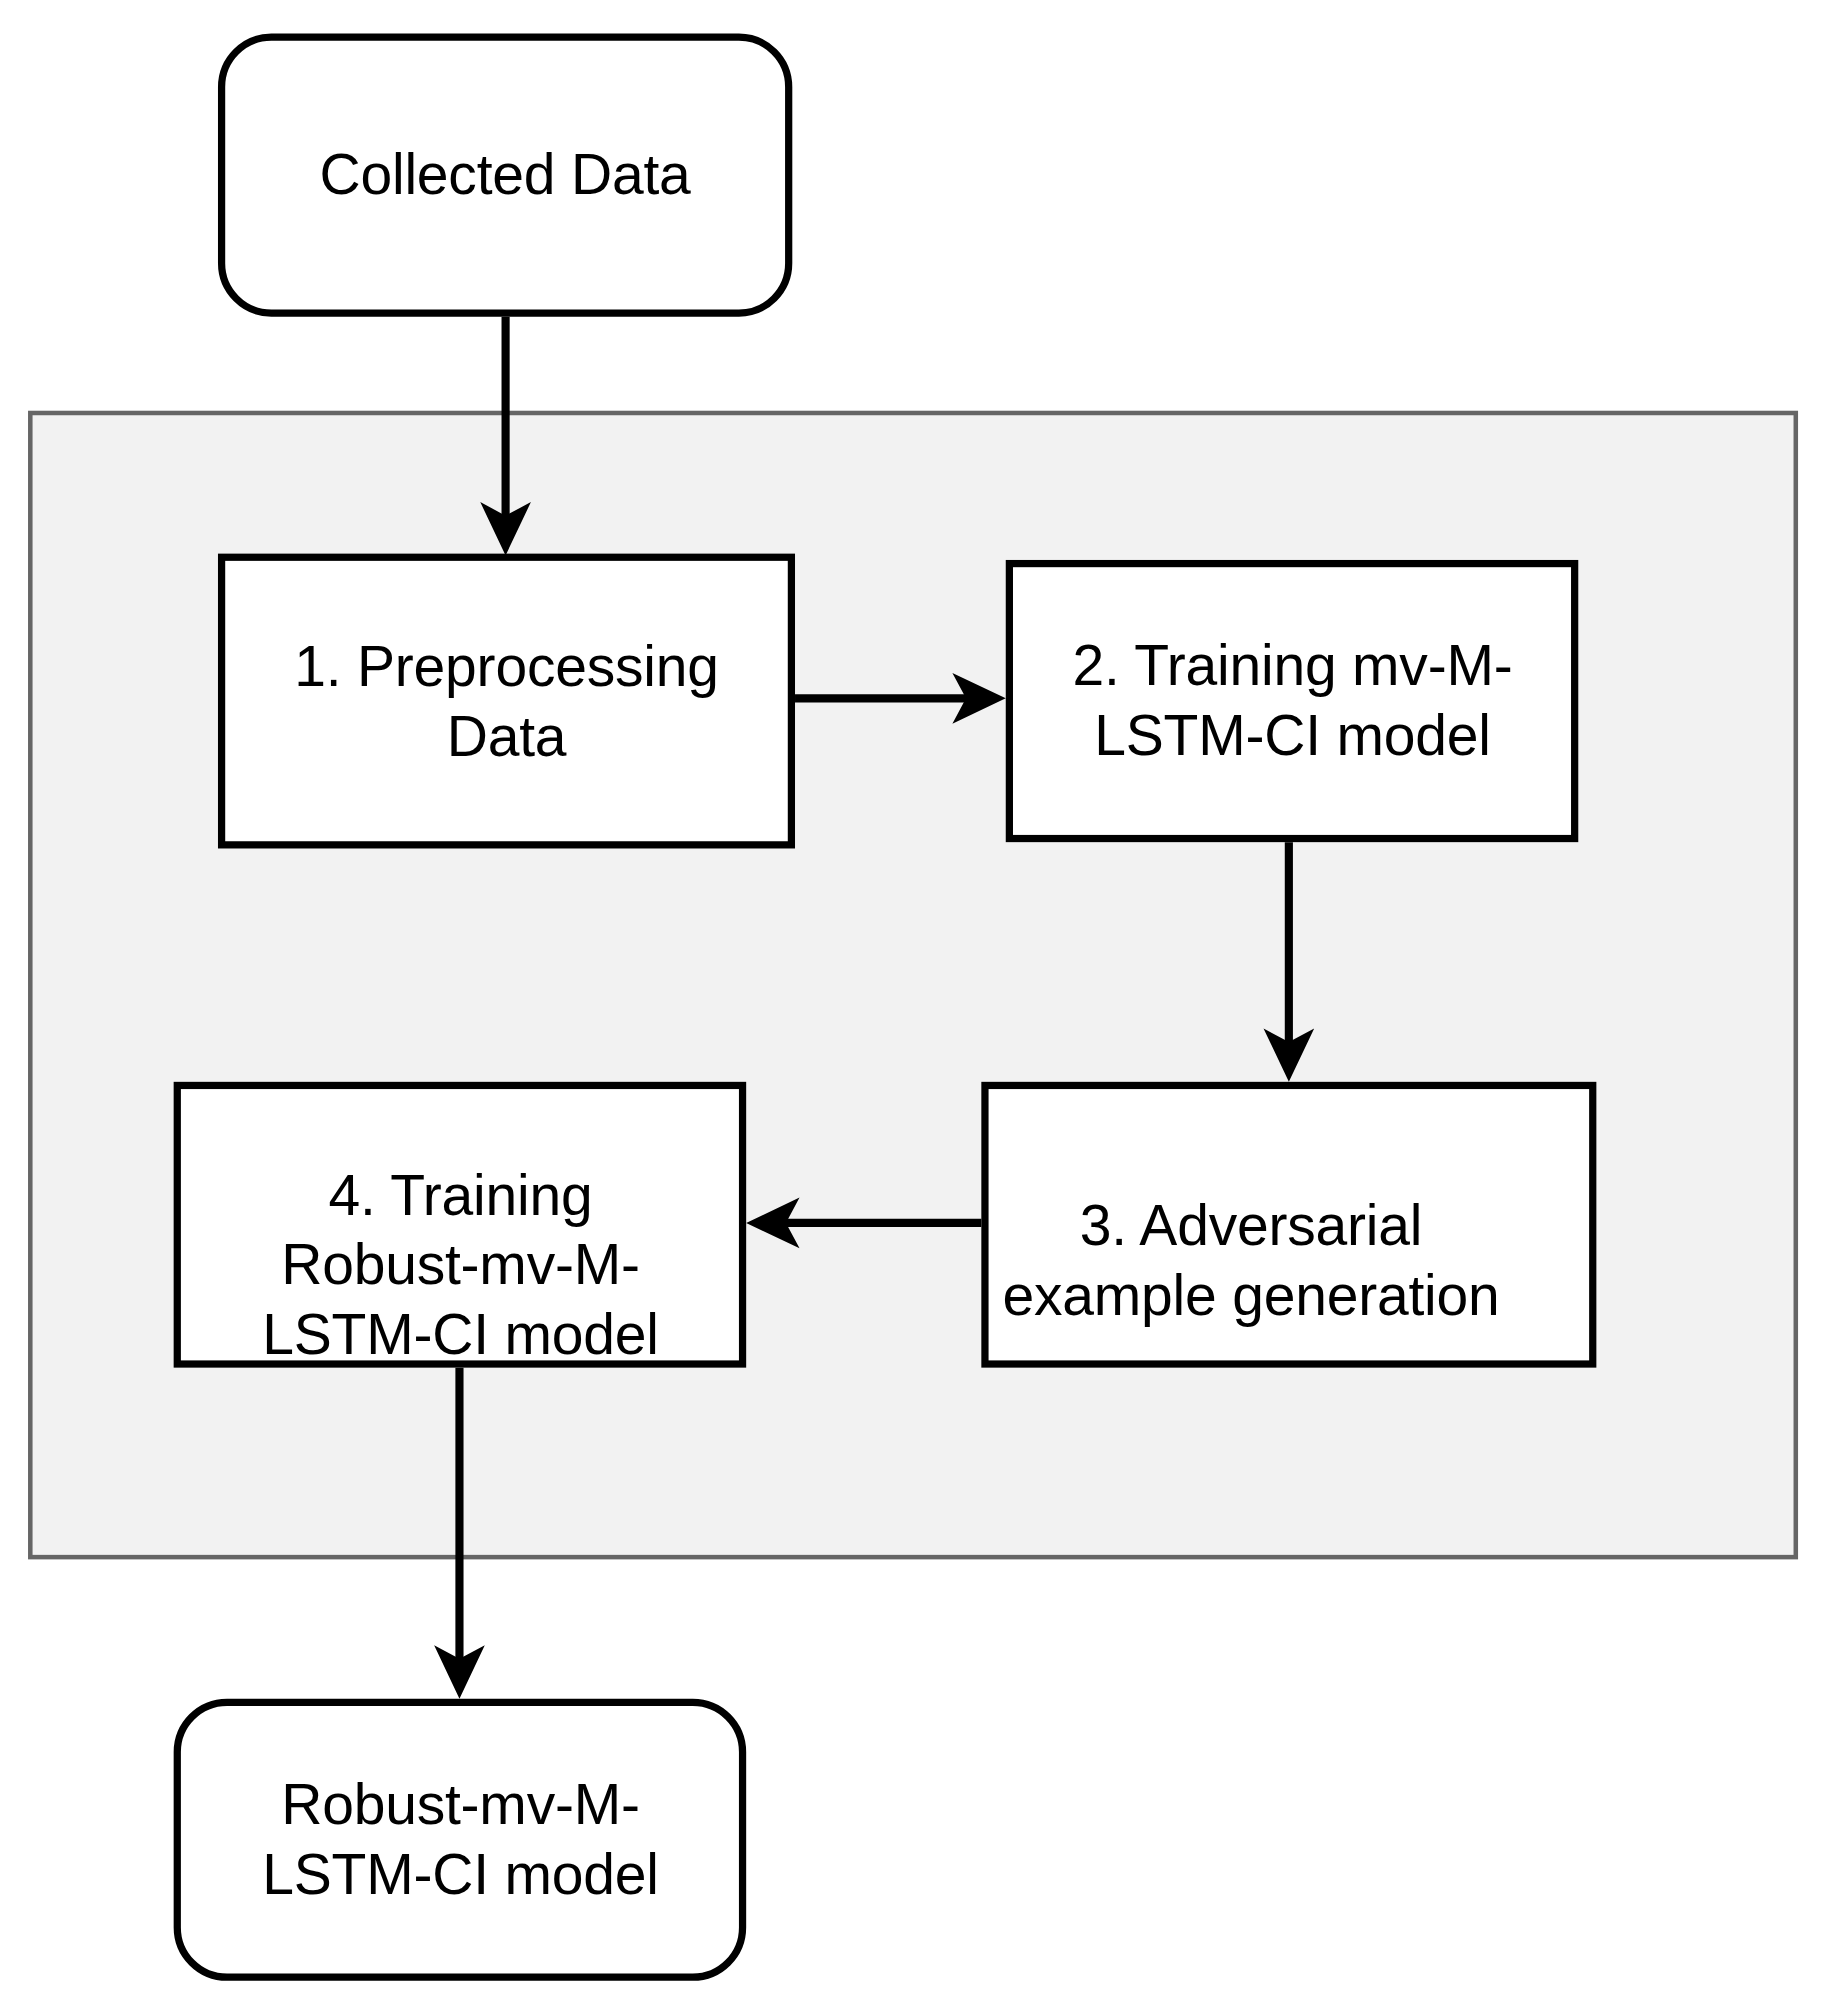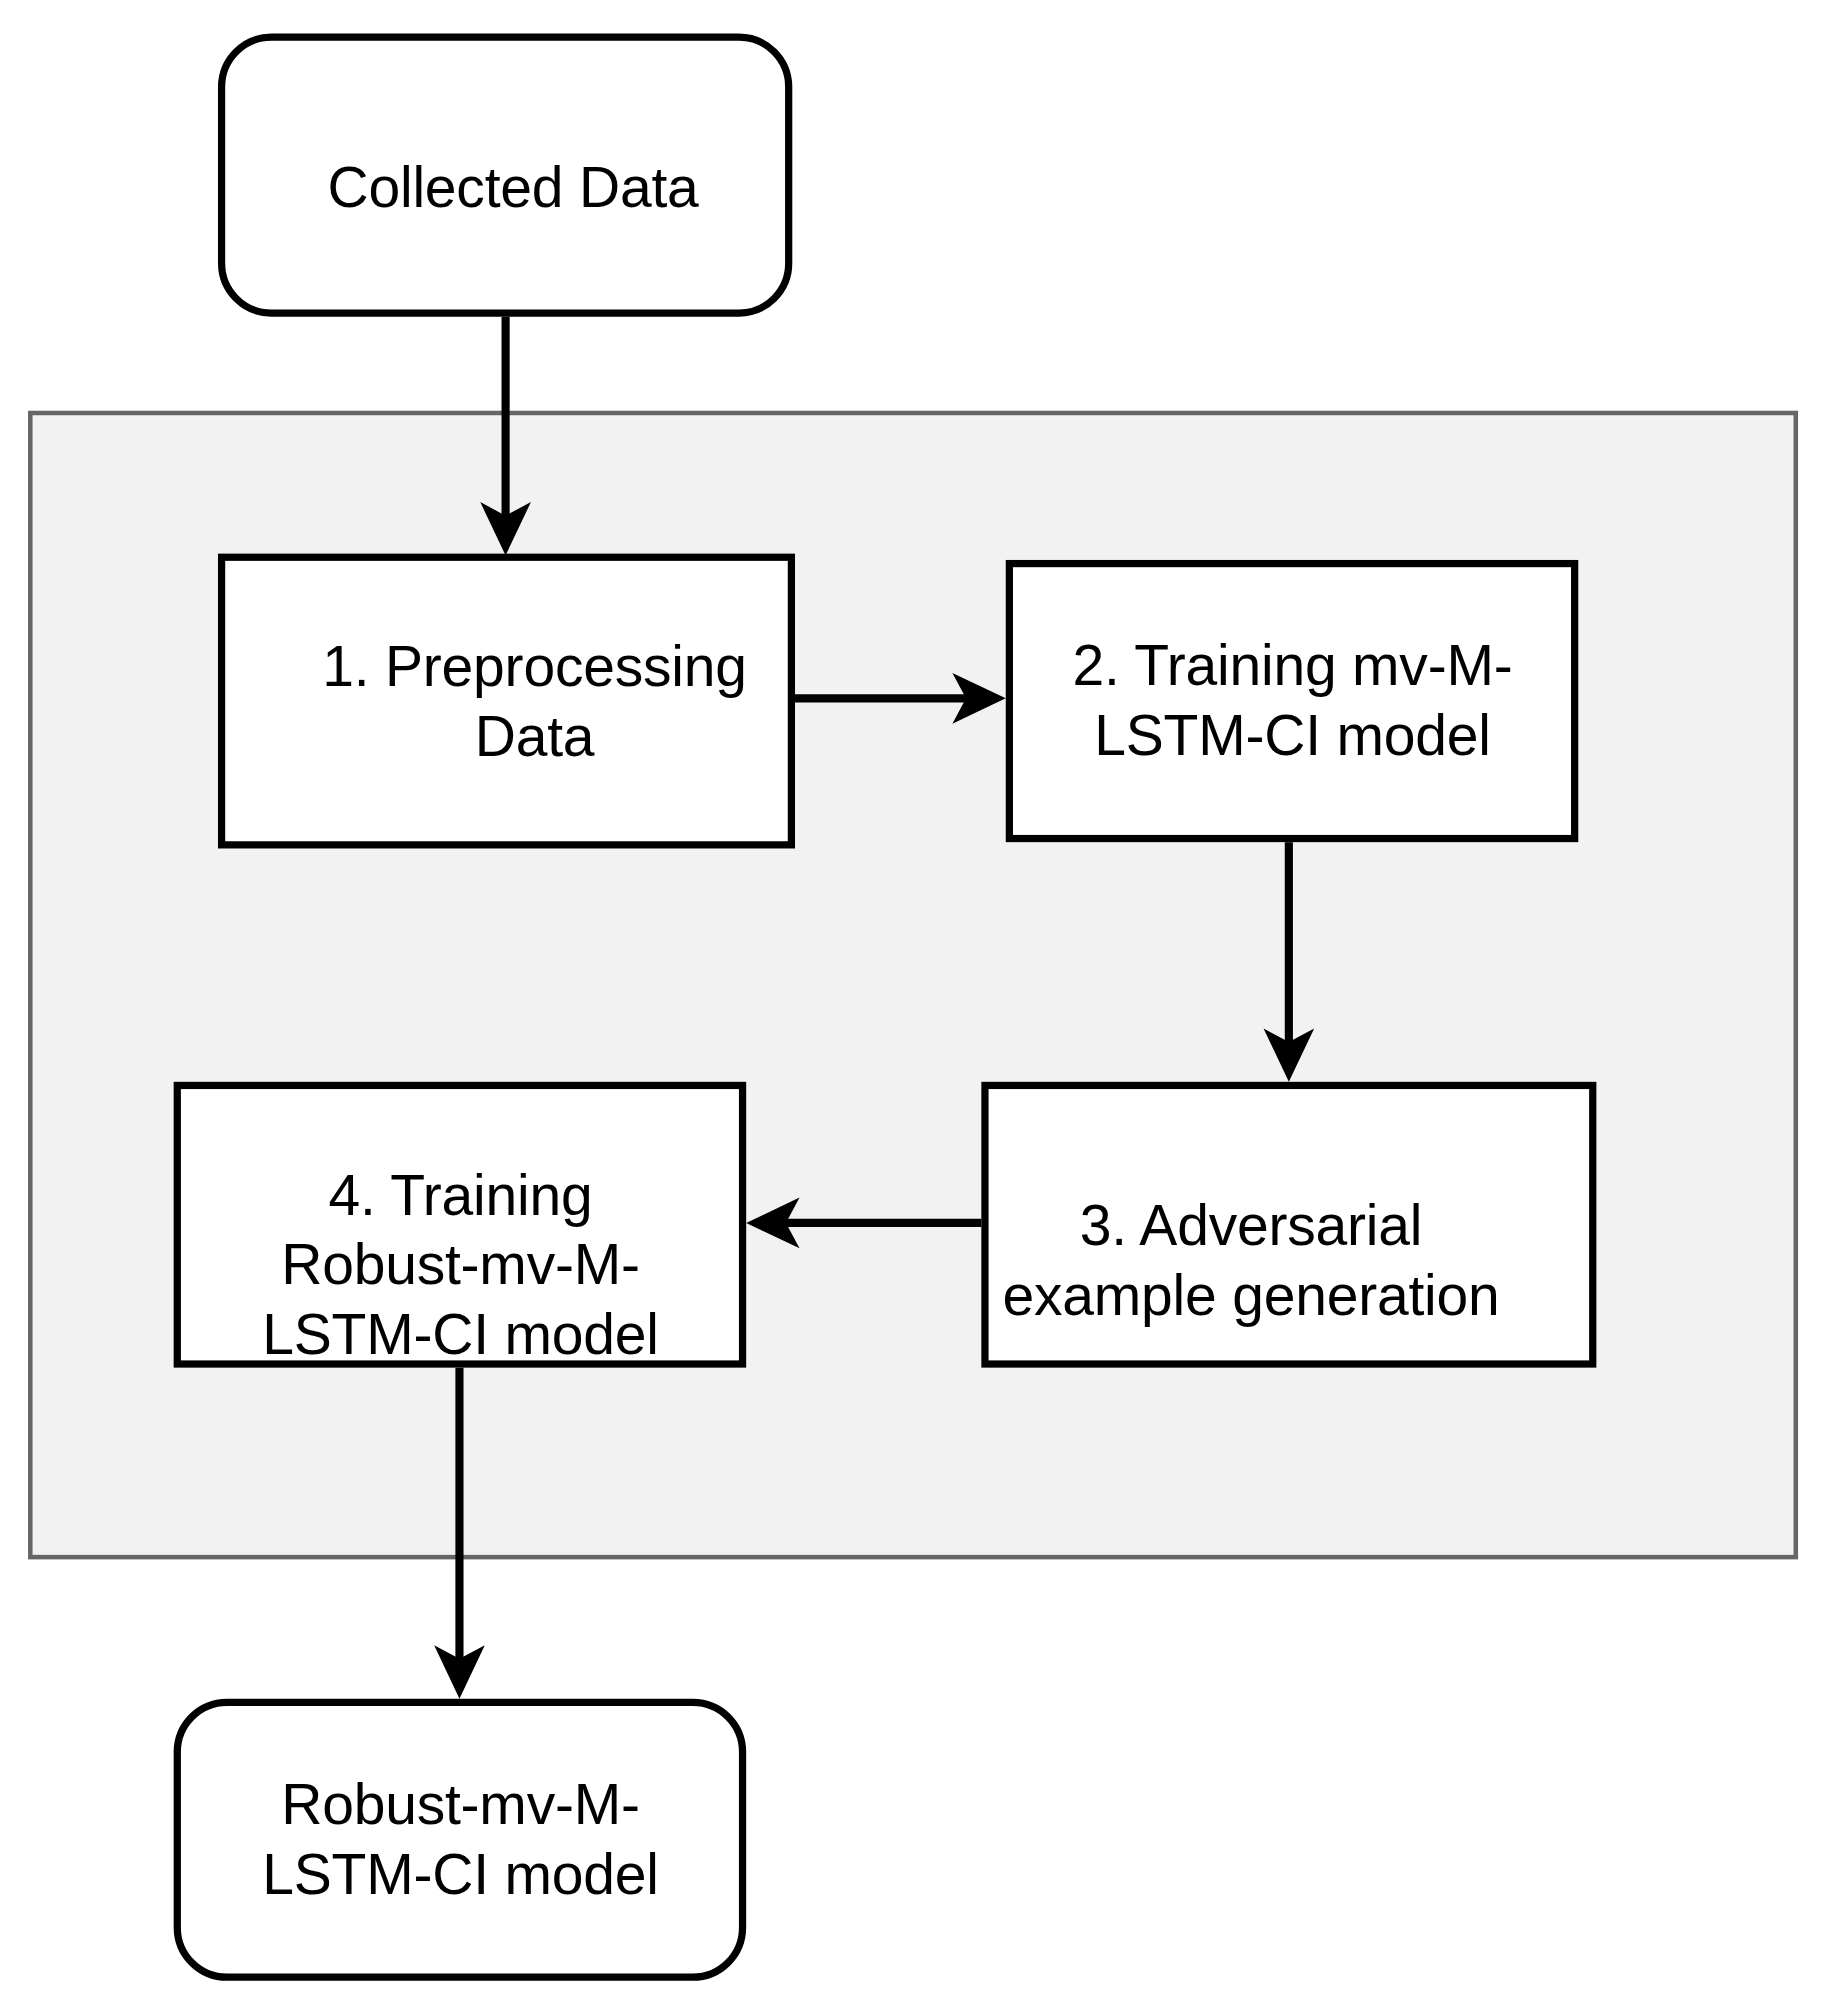--- a/index.html
+++ b/index.html
@@ -81,23 +81,23 @@
       <line x1="1085" y1="1352" x2="839" y2="1352" stroke="#000000" stroke-width="9"></line>
       <path d="M 825 1352 L 884 1324 L 869 1352 L 884 1380 Z" fill="#000000"></path>
     </g>
 
     <g>
       <line x1="508" y1="1512" x2="508" y2="1864" stroke="#000000" stroke-width="9"></line>
       <path d="M 508 1878 L 480 1819 L 508 1834 L 536 1819 Z" fill="#000000"></path>
     </g>
   </svg>
 
-  <div class="node-label" style="left:218px; top:46px; width:574px; height:283px;padding-left:8px;">Collected Data</div>
+  <div class="node-label" style="left:218px; top:33px; width:574px; height:283px;">Collected Data</div>
 
-  <div class="node-label" style="left:218px; top:554px; width:577px; height:295px;margin-left:28px;">1. Preprocessing
+  <div class="node-label" style="left:218px; top:554px; width:577px; height:295px;">1. Preprocessing
 Data</div>
 
   <div class="node-label" style="left:1006px; top:560px; width:573px; height:282px;">2. Training mv-M-
 LSTM-CI model</div>
 
   <div class="node-label" style="left:982px; top:1118px; width:538px; height:286px;">3. Adversarial
 example generation</div>
 
   <div class="node-label" style="left:174px; top:1082px; width:573px; height:286px;margin-top:40px;">4. Training
 Robust-mv-M-

